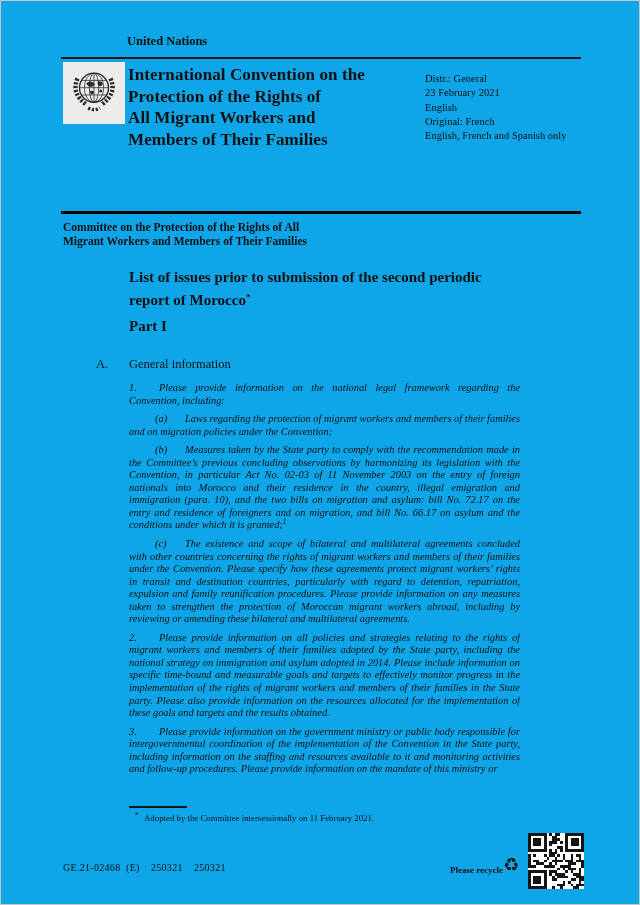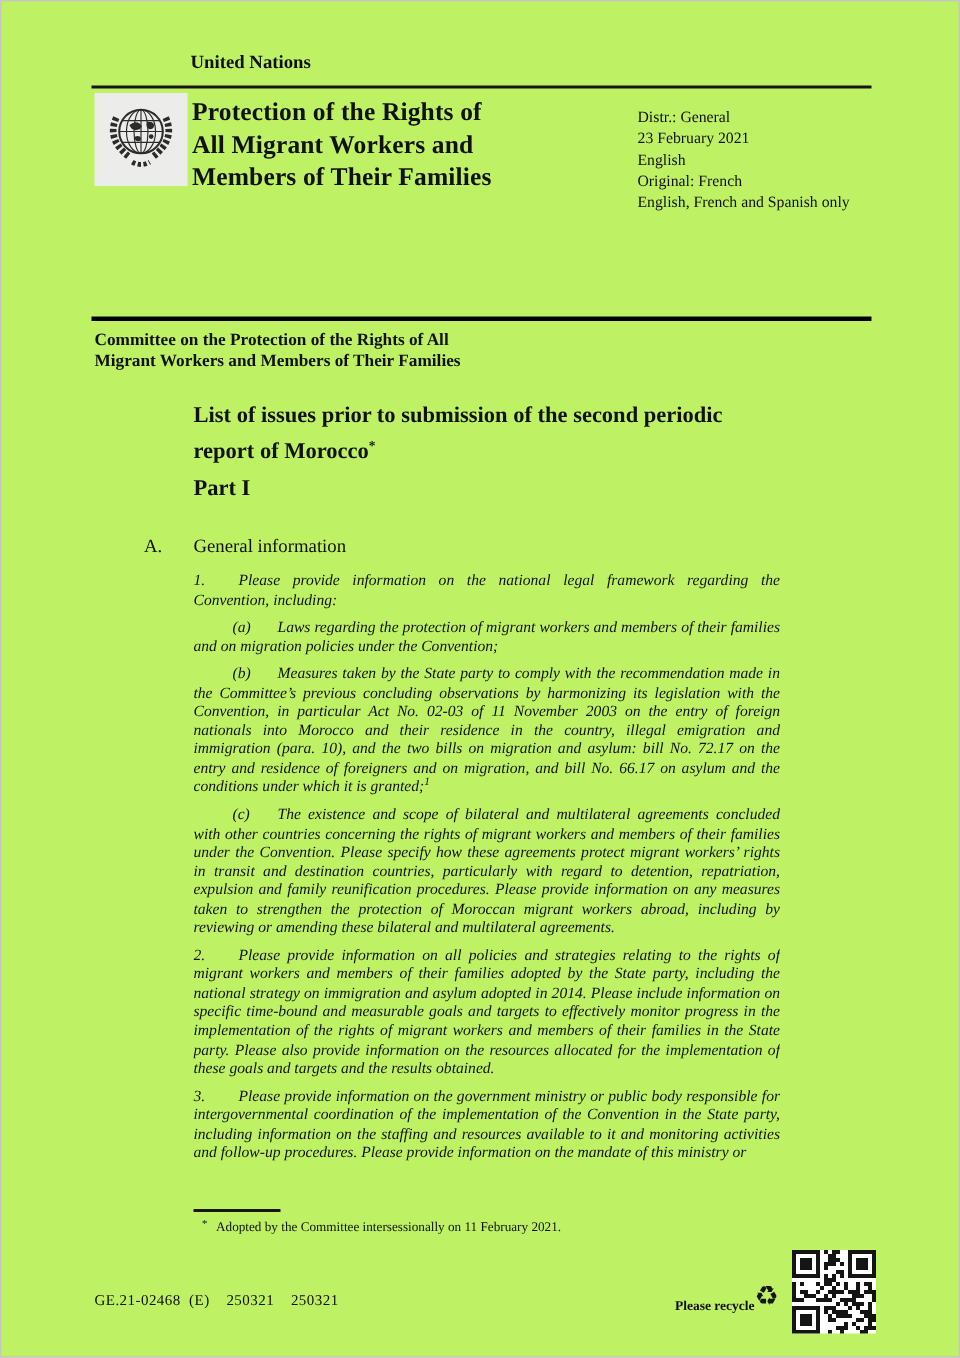--- a/index.html
+++ b/index.html
@@ -1,21 +1,21 @@
 <!DOCTYPE html>
 <html><head>
 <meta charset="utf-8">
 <style>
   html,body{margin:0;padding:0;}
   body{
     width:640px;height:905px;position:relative;background:#f6f6f4;
     font-family:"Liberation Serif","DejaVu Serif",serif;color:#111;
     -webkit-font-smoothing:antialiased;
   }
-  .page{position:absolute;left:0;top:0;width:638px;height:903px;border:1px solid #c6c6c3;background:#bef264;overflow:hidden;}
+  .page{position:absolute;left:0;top:0;width:638px;height:903px;border:1px solid #c6c6c3;background:#0ea5e9;overflow:hidden;}
 
   .abs{position:absolute;}
 
   .org{left:126px;top:33px;font-size:12.5px;font-weight:bold;}
   .symbol{right:58px;top:26px;text-align:right;white-space:nowrap;}
   .symbol .big{font-size:26px;letter-spacing:.5px;}
   .symbol .small{font-size:9.5px;letter-spacing:.3px;}
   .rule-thin{left:60px;top:56px;width:520px;height:2px;background:#161616;}
 
   .emblem{left:62px;top:61px;width:62px;height:62px;background:#ececea;}
@@ -78,20 +78,21 @@
       </g>
       <g stroke="#2b2b2b" fill="none" stroke-width="4.6" stroke-dasharray="2.3 1.7">
         <path d="M15 17 q-7 15 9 27"></path>
         <path d="M49 17 q7 15 -9 27"></path>
       </g>
       <path d="M26 47.5 q6 3.5 12 0" stroke="#2b2b2b" fill="none" stroke-width="3.4" stroke-dasharray="2.3 1.7"></path>
     </svg>
   </div>
 
   <div class="abs masthead-title">
+    <div>International Convention on the</div>
     <div>Protection of the Rights of</div>
     <div>All Migrant Workers and</div>
     <div>Members of Their Families</div>
   </div>
 
   <div class="abs meta">
     <div>Distr.: General</div>
     <div>23 February 2021</div>
     <div>English</div>
     <div>Original: French</div>

